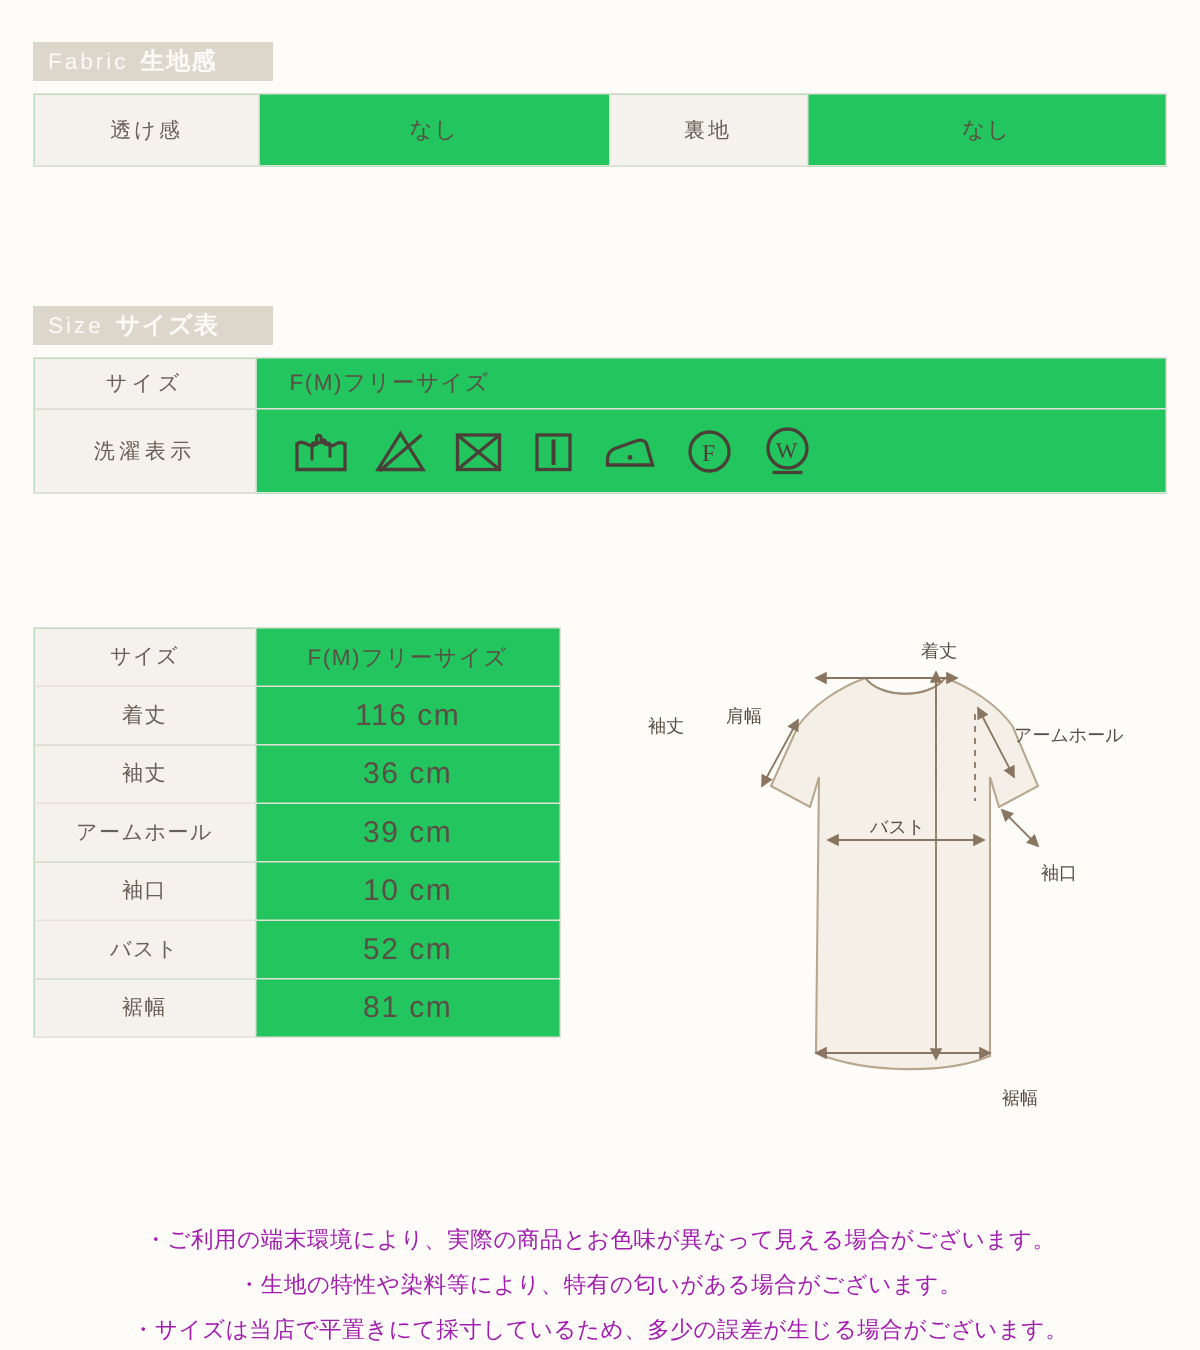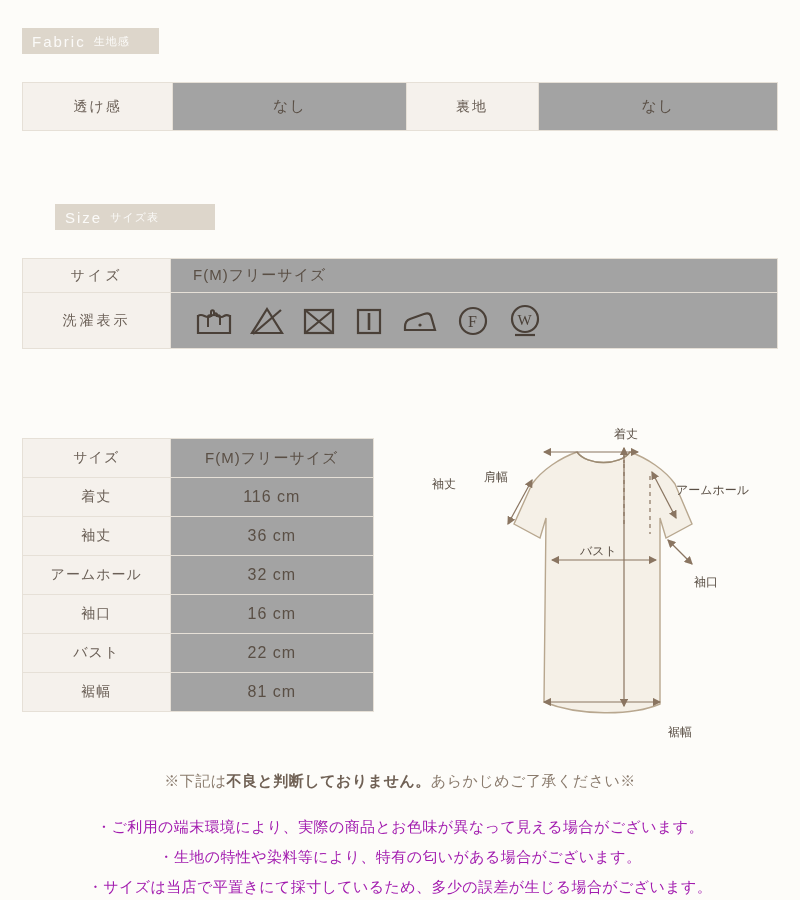--- a/index.html
+++ b/index.html
@@ -23,28 +23,27 @@
     background: #ddd6cb;
     color: #fbfaf8;
     font-size: 15px;
     letter-spacing: 1.5px;
     display: flex;
     align-items: center;
     padding-left: 10px;
     height: 26px;
   }
   .sec-head .en { font-size: 15px; letter-spacing: 2px; }
-  .sec-head .jp { font-size: 11px; margin-left: 8px; letter-spacing: 1px; }
+  .sec-head .jp { font-size: 16px; margin-left: 8px; letter-spacing: 1px; font-weight: bold; }
 
   
   table {
     border-collapse: collapse;
     position: absolute;
-    background: #a3a3a3;
-    margin-top: 20px;
+    background: #22c55e;
   }
   td {
     border: 1px solid #e6e0d7;
     font-size: 15px;
     color: #5a4f45;
     text-align: center;
     letter-spacing: 1px;
   }
   td.lbl {
     background: #f5f1ec;
@@ -65,21 +64,21 @@
   #size-table { left: 22px; top: 238px; width: 756px; }
   #size-table td { height: 34px; }
   #size-table td.lbl { width: 148px; letter-spacing: 3px; }
   #size-table td.valL { text-align: left; padding-left: 22px; letter-spacing: 1px; }
   #size-table tr.wash td { height: 56px; }
 
   
   #meas-table { left: 22px; top: 418px; width: 352px; }
   #meas-table td { height: 39px; }
   #meas-table td.lbl { width: 148px; font-size: 14px; letter-spacing: 1px; }
-  #meas-table td.val { width: 204px; font-size: 16px; letter-spacing: 1px; }
+  #meas-table td.val { width: 204px; font-size: 20px; letter-spacing: 1px; }
   #meas-table tr.head td.lbl { background: #f5f1ec; }
   #meas-table tr.head td.val { color: #5a4f45; font-size: 15px; }
 
   
   .wash-icons {
     display: flex;
     align-items: center;
     gap: 14px;
     padding-left: 22px;
     height: 100%;
@@ -115,37 +114,37 @@
     color: #a21caf;
     line-height: 30px;
     letter-spacing: 0.4px;
   }
 </style>
 </head>
 <body>
 
 <div class="page">
 
-  <div class="sec-head" style="left:22px; top:28px; width:137px;">
+  <div class="sec-head" style="left:22px; top:28px; width:160px;">
     <span class="en">Fabric</span>
     <span class="jp">生地感</span>
   </div>
 
   <table id="fabric-table">
     <tbody>
         <tr>
       <td class="lbl">透け感</td>
       <td class="val1">なし</td>
       <td class="lbl2 lbl">裏地</td>
       <td class="val2">なし</td>
     </tr>
   </tbody>
     </table>
 
-  <div class="sec-head" style="left:22px; top:204px; width:160px;margin-left:33px;">
+  <div class="sec-head" style="left:22px; top:204px; width:160px;">
     <span class="en">Size</span>
     <span class="jp">サイズ表</span>
   </div>
 
   <table id="size-table">
     <tbody>
         <tr>
       <td class="lbl">サイズ</td>
       <td class="valL">F(M)フリーサイズ</td>
     </tr>
@@ -222,29 +221,29 @@
     <tr>
       <td class="lbl">着丈</td>
       <td class="val">116 cm</td>
     </tr>
     <tr>
       <td class="lbl">袖丈</td>
       <td class="val">36 cm</td>
     </tr>
     <tr>
       <td class="lbl">アームホール</td>
-      <td class="val">32 cm</td>
+      <td class="val">39 cm</td>
     </tr>
     <tr>
       <td class="lbl">袖口</td>
-      <td class="val">16 cm</td>
+      <td class="val">10 cm</td>
     </tr>
     <tr>
       <td class="lbl">バスト</td>
-      <td class="val">22 cm</td>
+      <td class="val">52 cm</td>
     </tr>
     <tr>
       <td class="lbl">裾幅</td>
       <td class="val">81 cm</td>
     </tr>
   </tbody>
     </table>
 
   <div id="diagram">
     <svg width="392" height="340" viewBox="0 0 392 340">
@@ -299,22 +298,19 @@
         <text x="222" y="24">着丈</text>
         <text x="40" y="74">袖丈</text>
         <text x="284" y="80">アームホール</text>
         <text x="188" y="141">バスト</text>
         <text x="302" y="172">袖口</text>
         <text x="276" y="322">裾幅</text>
       </g>
     </svg>
   </div>
 
-  <div class="note-title">
-    <span>※下記は</span><b>不良と判断しておりません。</b><span>あらかじめご了承ください※</span>
-  </div>
   <div class="note-list">
     <div>・ご利用の端末環境により、実際の商品とお色味が異なって見える場合がございます。</div>
     <div>・生地の特性や染料等により、特有の匂いがある場合がございます。</div>
     <div>・サイズは当店で平置きにて採寸しているため、多少の誤差が生じる場合がございます。</div>
   </div>
 
 </div>
 
 </body></html>

